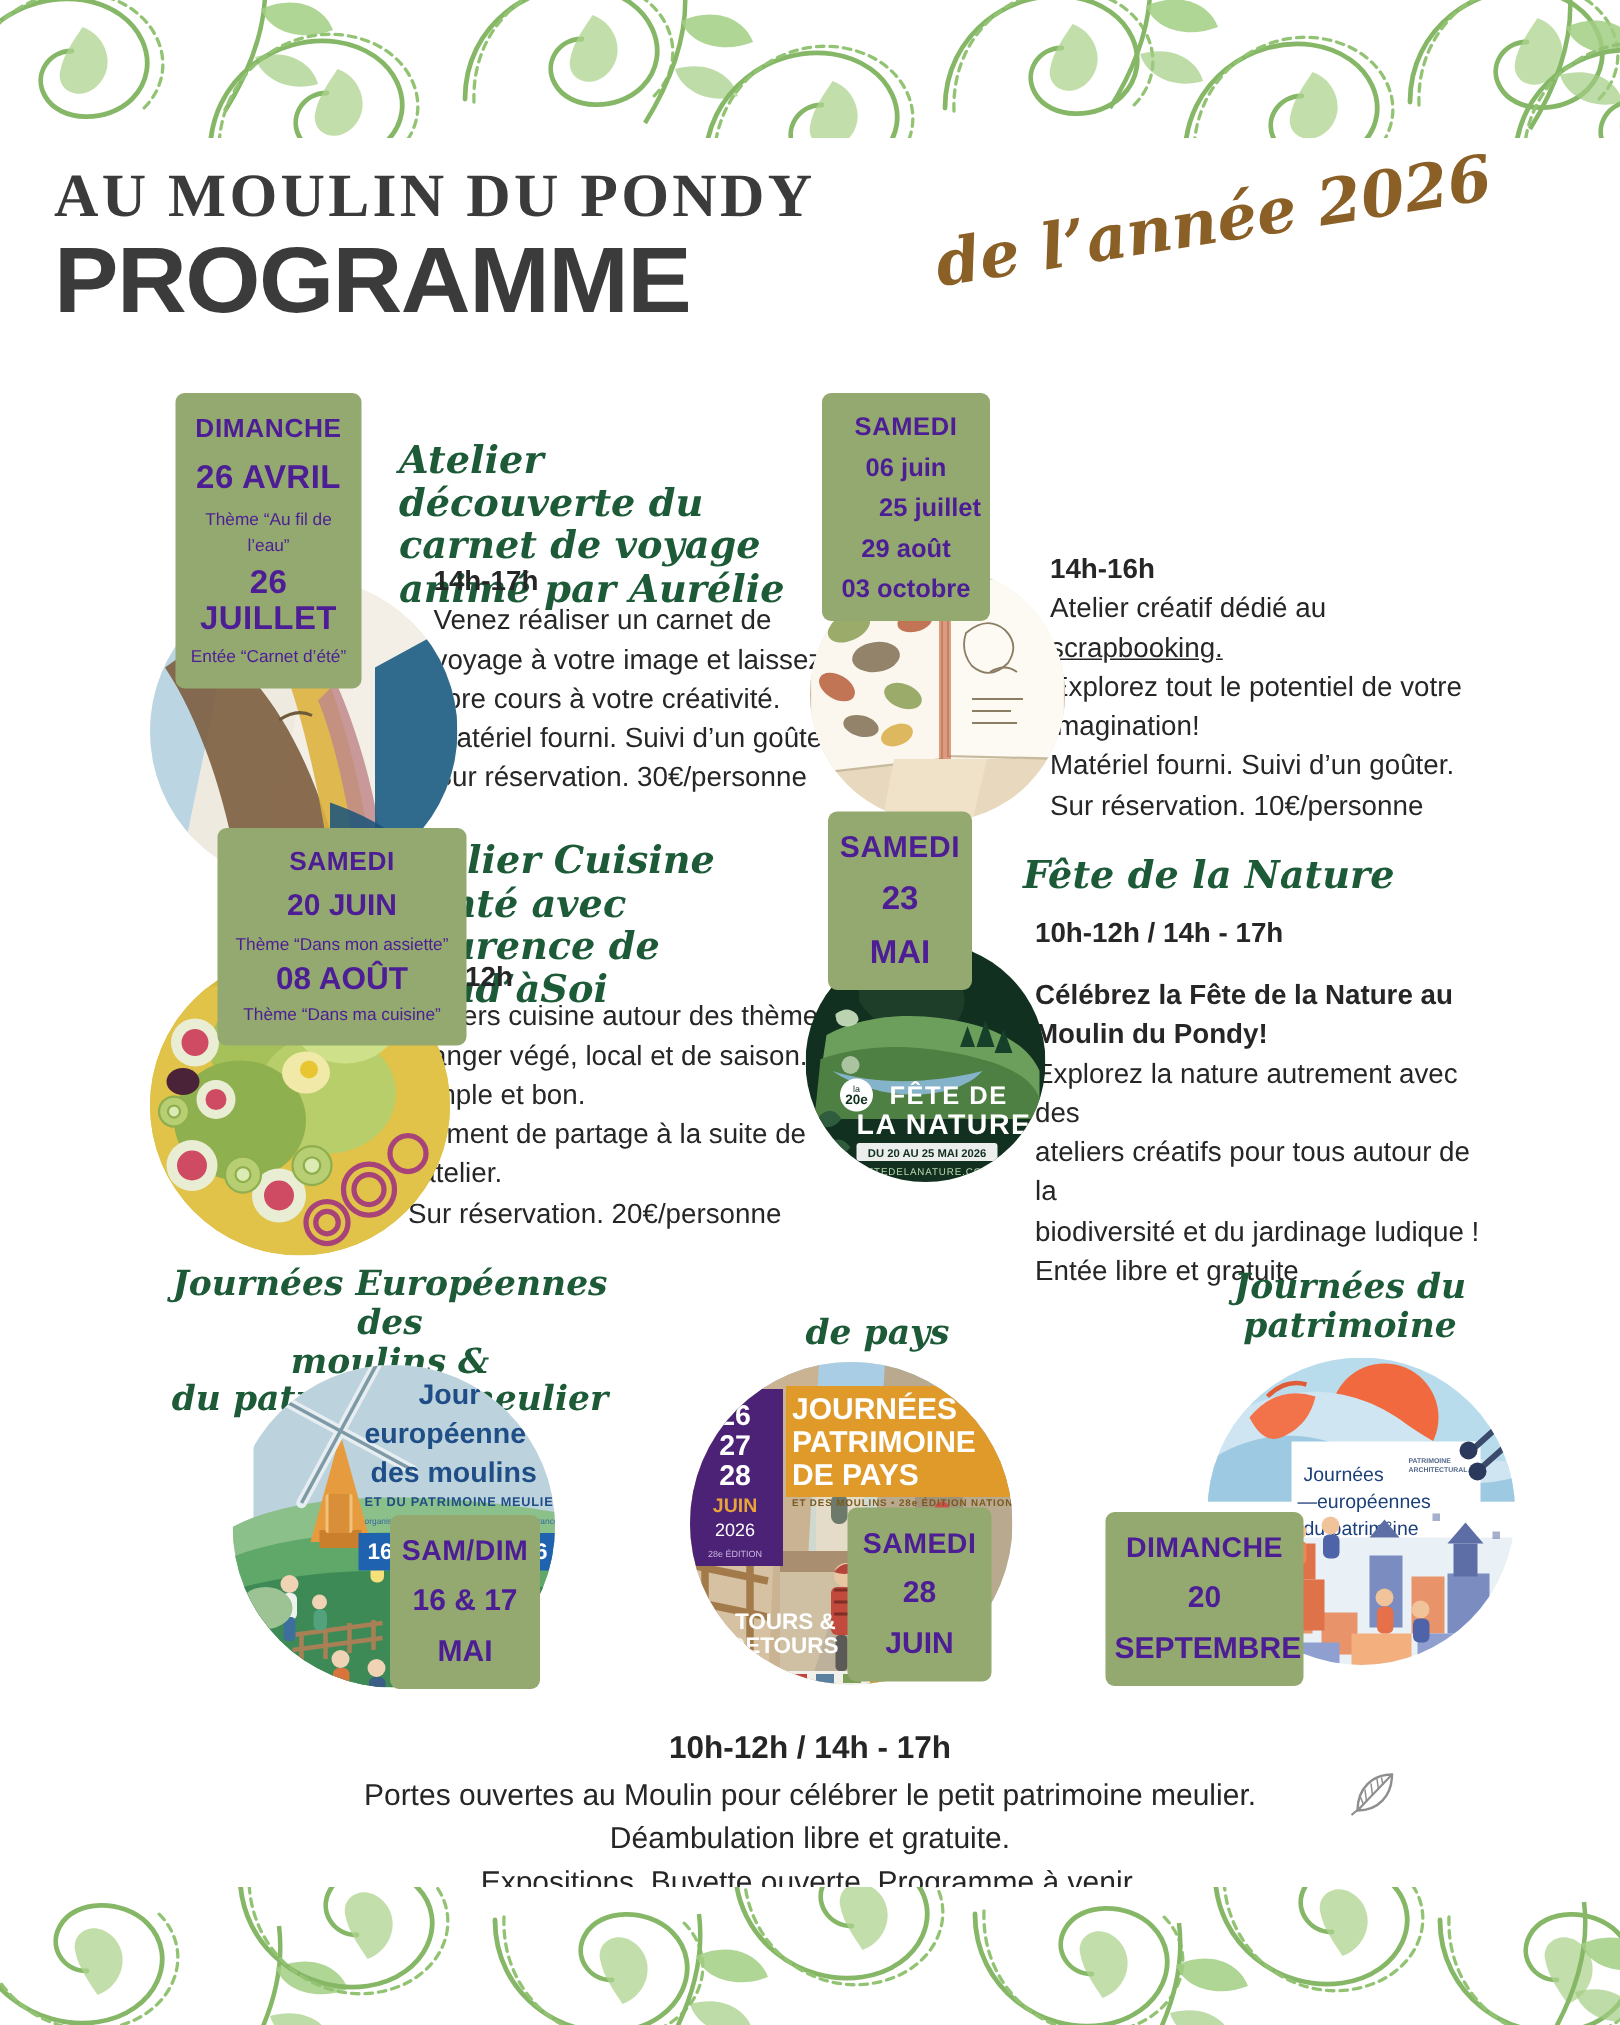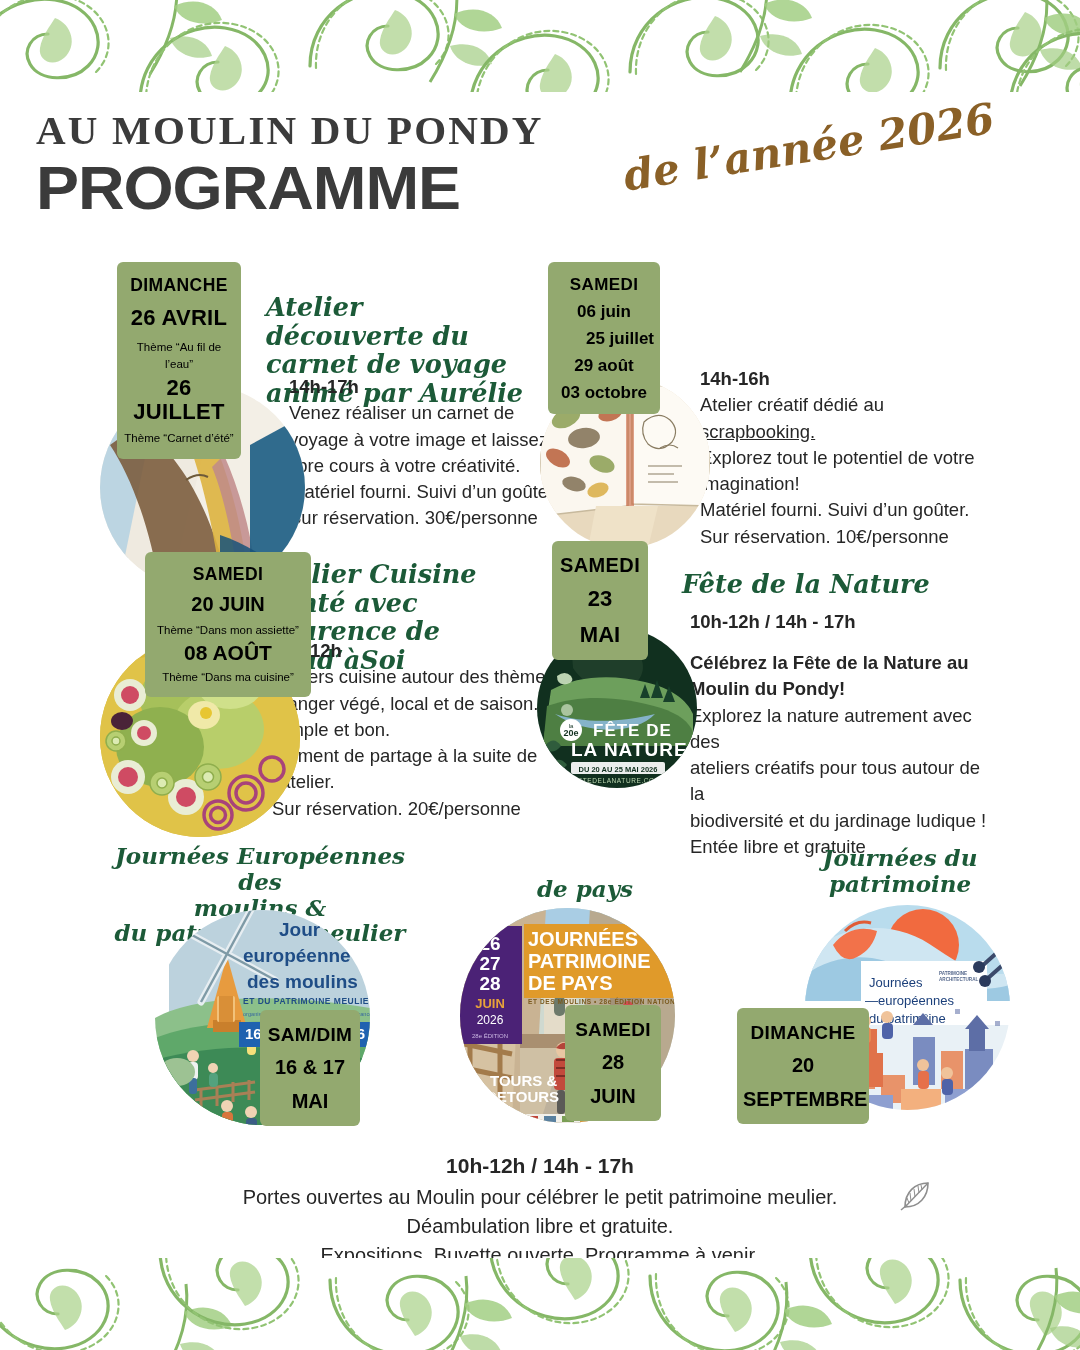--- a/index.html
+++ b/index.html
@@ -41,21 +41,21 @@
     font-size:42px;color:#8a6027;
     transform:rotate(-9deg);transform-origin:left center;
     white-space:nowrap;
   }
 
   
   .datebox{
     position:absolute;
     background:#93a96f;
     border-radius:6px;
-    color:#000000;
+    color:#4c1d95;
     text-align:center;
     box-sizing:border-box;
     z-index:4;
   }
   .datebox .dl{
     font-weight:bold;display:block;line-height:1.12;
   }
   .datebox .theme{
     display:block;font-size:11.5px;font-weight:normal;line-height:1.5;
   }
@@ -136,21 +136,21 @@
       <path d="M52 60 q 14 -10 26 -4" stroke="#6d5a3a" stroke-width="2" fill="none"></path>
       <path d="M86 95 q 12 -8 22 -3" stroke="#6d5a3a" stroke-width="2" fill="none"></path>
     </svg>
   </div>
 
   <div class="datebox" style="left:117px;top:262px;width:124px;padding:14px 6px 12px;">
     <span class="dl" style="font-size:17.5px;letter-spacing:.4px;">DIMANCHE</span>
     <span class="dl" style="font-size:22px;margin-top:10px;letter-spacing:.3px;">26 AVRIL</span>
     <span class="theme" style="margin-top:9px;">Thème “Au fil de l’eau”</span>
     <span class="dl" style="font-size:22px;margin-top:2px;letter-spacing:.3px;">26 JUILLET</span>
-    <span class="theme" style="margin-top:5px;">Thème “Carnet d’été”</span>
+    <span class="theme" style="margin-top:5px;">Entée “Carnet d’été”</span>
   </div>
 
   <div class="script-h" style="left:266px;top:293px;width:260px;font-size:25.5px;">
     <span>Atelier découverte du carnet de voyage animé par Aurélie</span>
   </div>
 
   <div class="body-txt" style="left:289px;top:374px;width:275px;">
     <b>14h-17h</b><br>
     <span>Venez réaliser un carnet de</span><br>
     <span>voyage à votre image et laissez</span><br>

